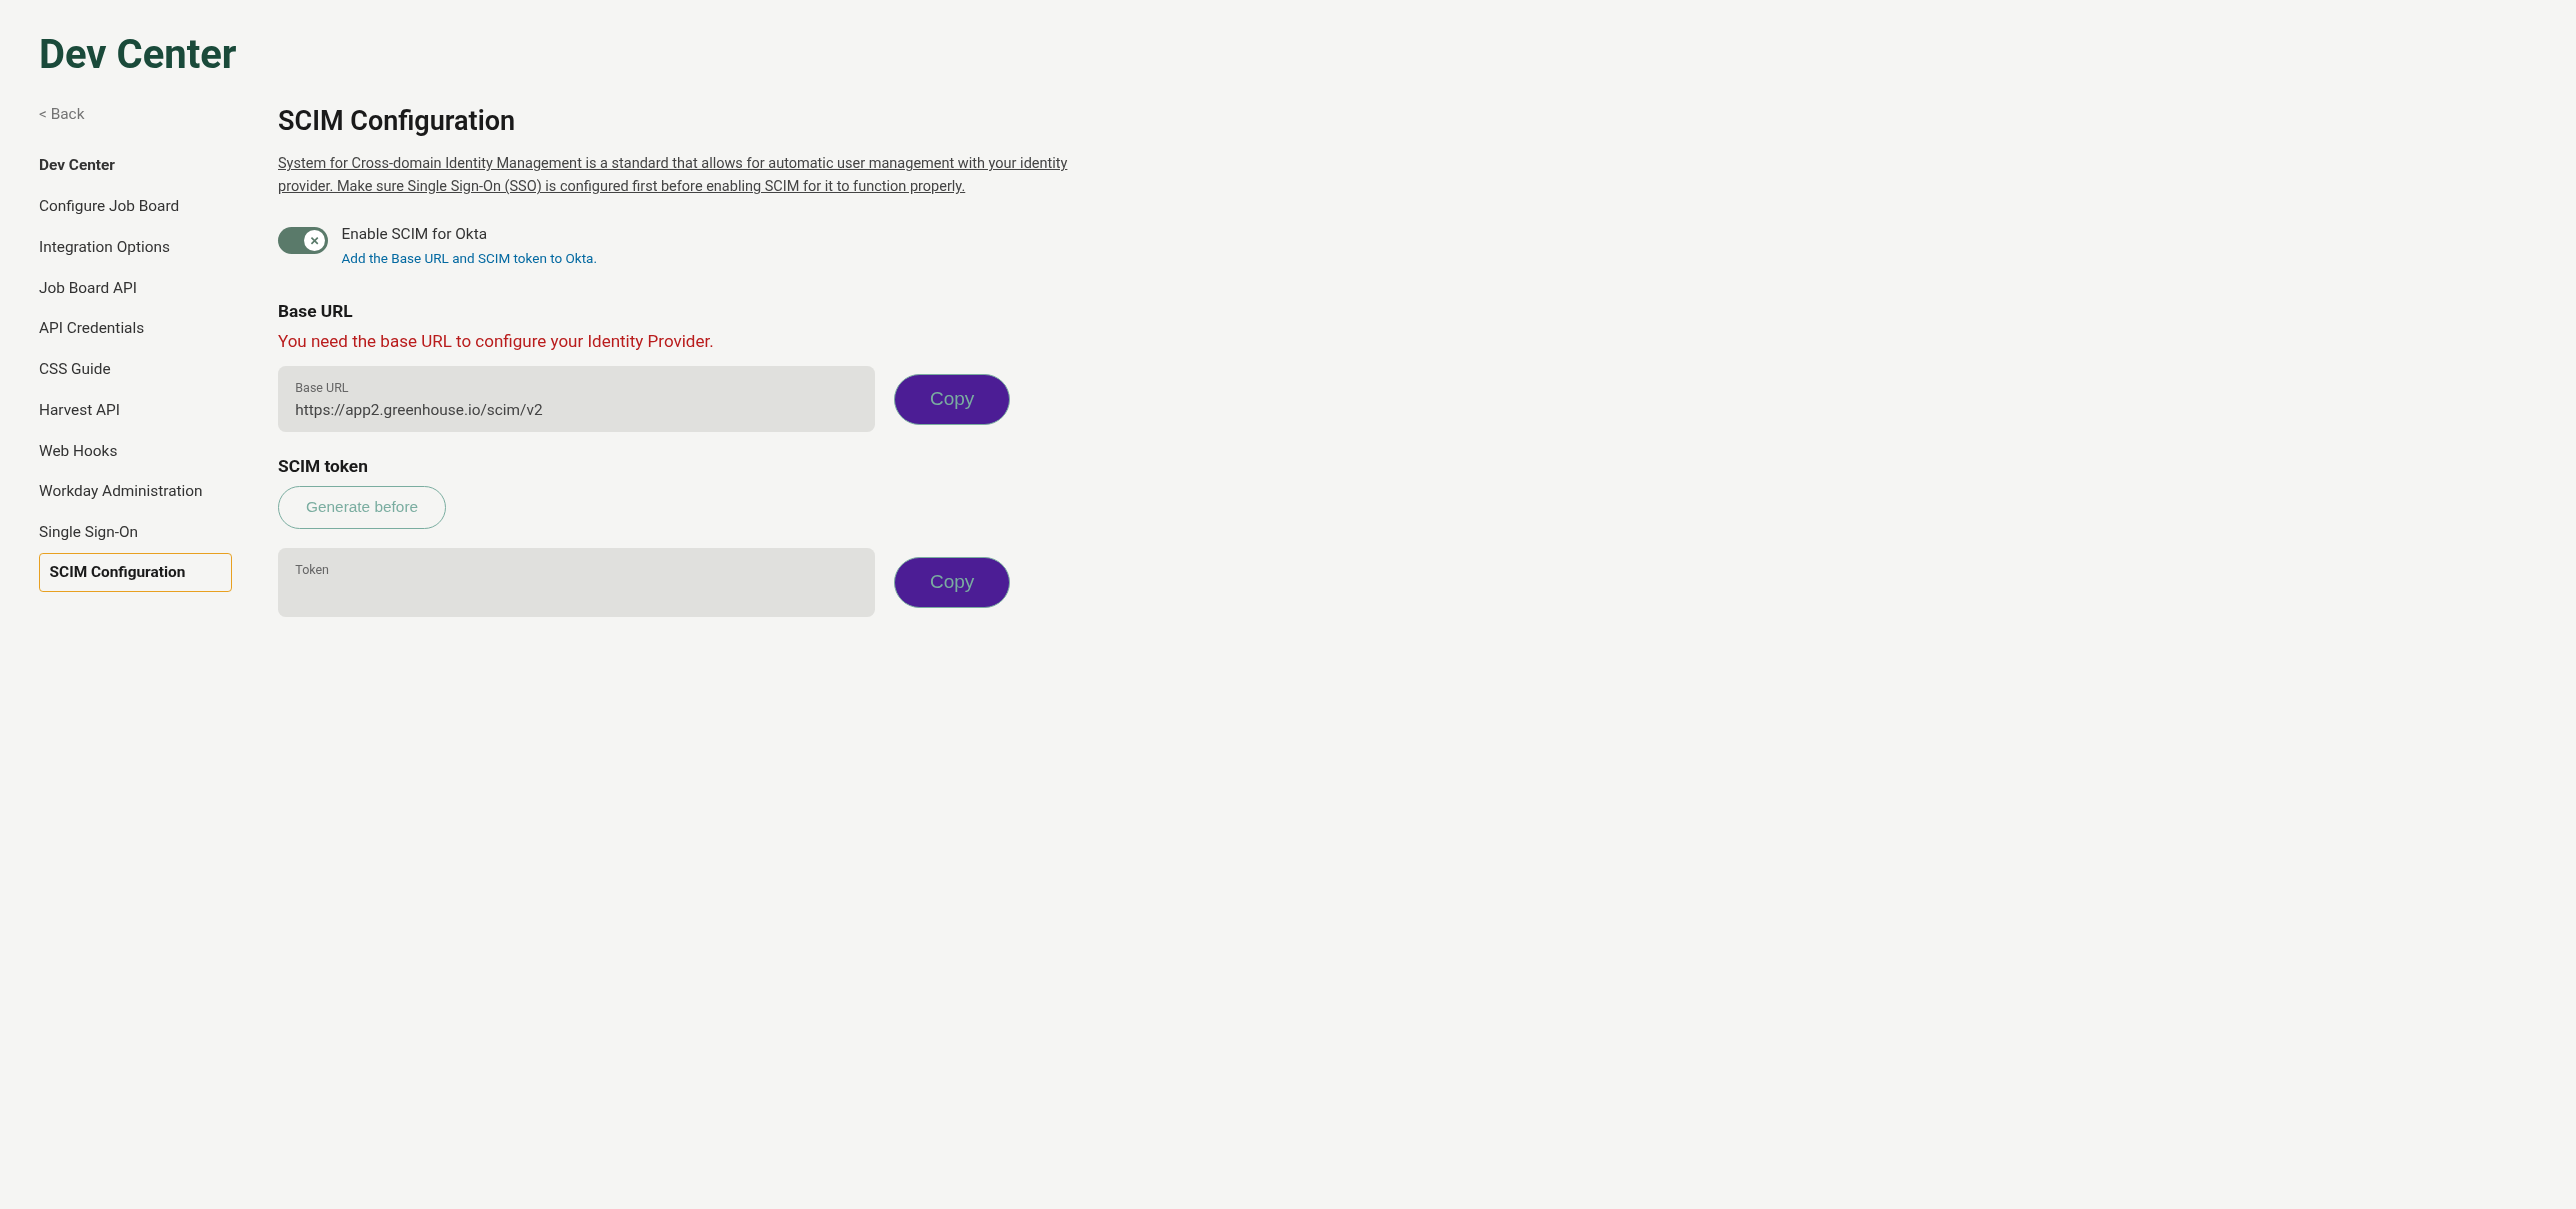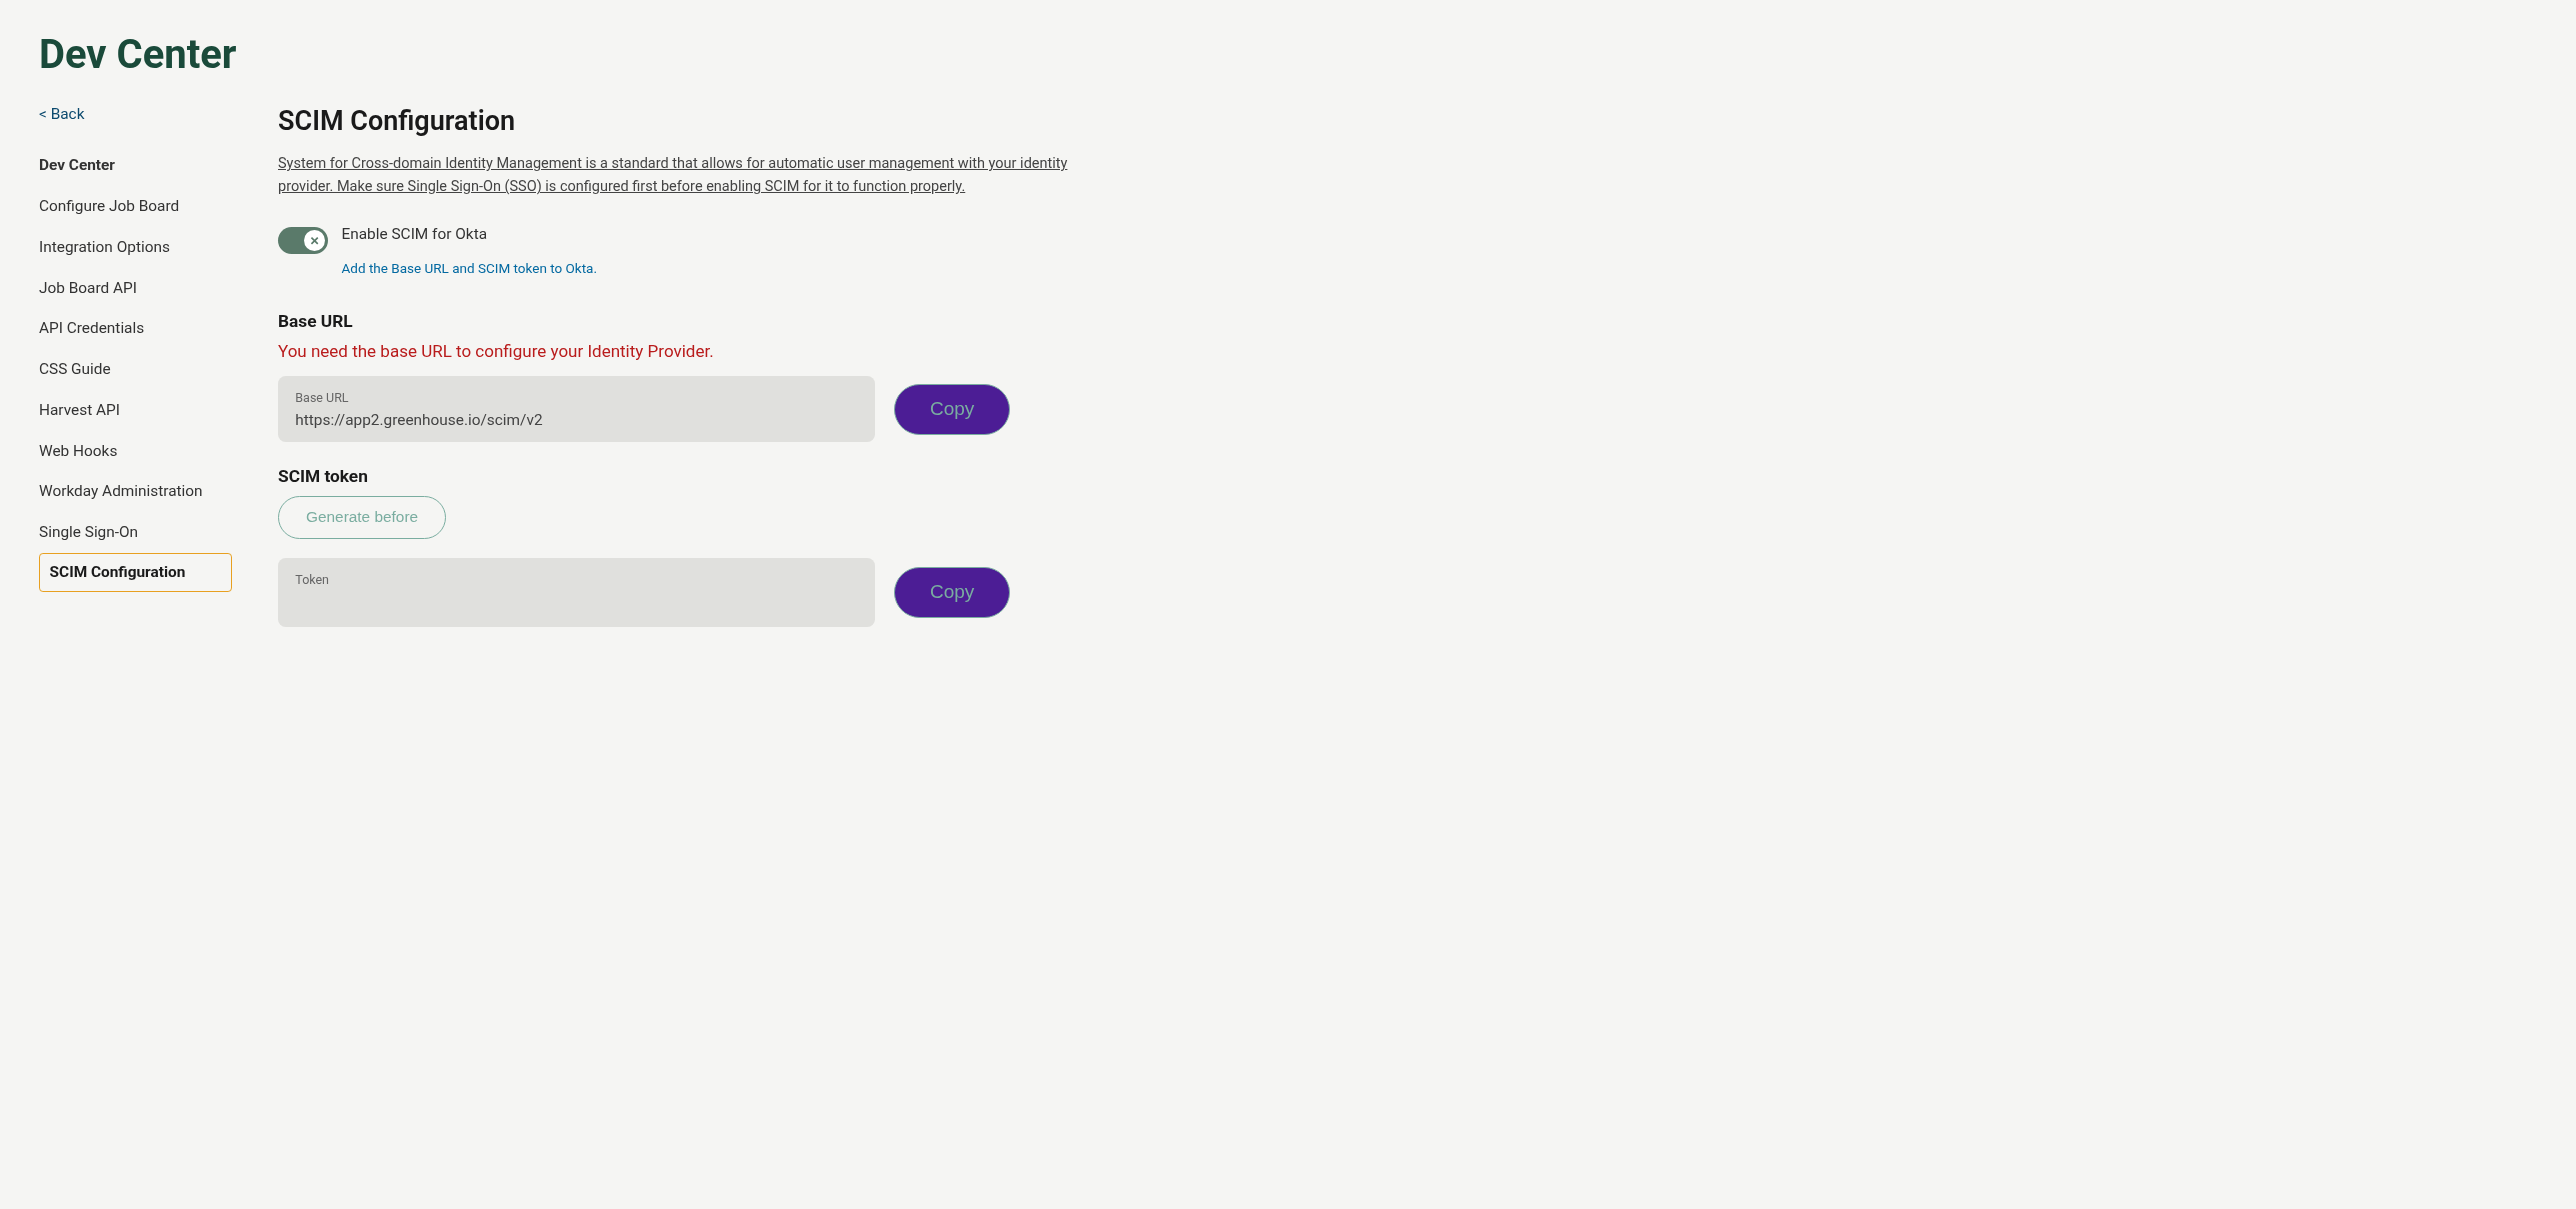--- a/index.html
+++ b/index.html
@@ -40,21 +40,21 @@
     .sidebar {
       width: 193px;
       flex-shrink: 0;
       padding-top: 7.7px;
     }
 
     .back-link {
       display: flex;
       align-items: center;
       gap: 5.8px;
-      color: #0c4a6e;
+      color: #737373;
       font-size: 15.4px;
       cursor: pointer;
       margin-bottom: 23px;
       text-decoration: none;
     }
 
     .sidebar-nav {
       display: flex;
       flex-direction: column;
       gap: 0;
@@ -139,21 +139,21 @@
 
     .toggle-x {
       font-size: 11.6px;
       color: #5a7a6a;
       font-weight: 700;
     }
 
     .toggle-label-group {
       display: flex;
       flex-direction: column;
-      gap: 17px;
+      gap: 7px;
     }
 
     .toggle-label {
       font-size: 15.4px;
       color: #333;
       font-weight: 400;
     }
 
     .toggle-sublabel {
       font-size: 13.5px;

